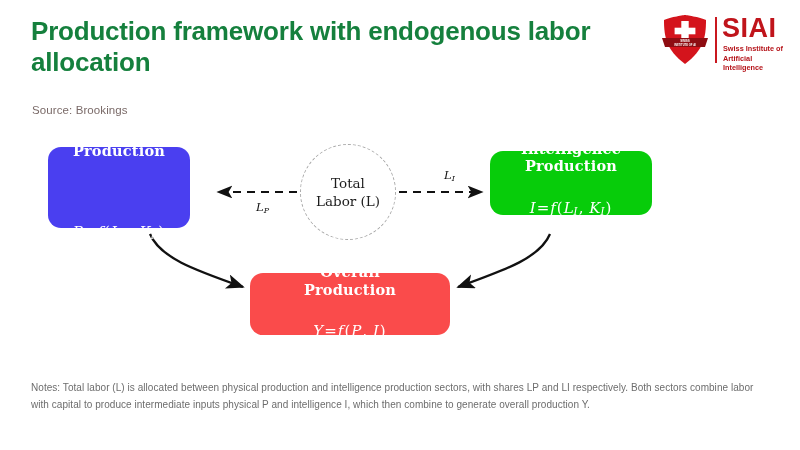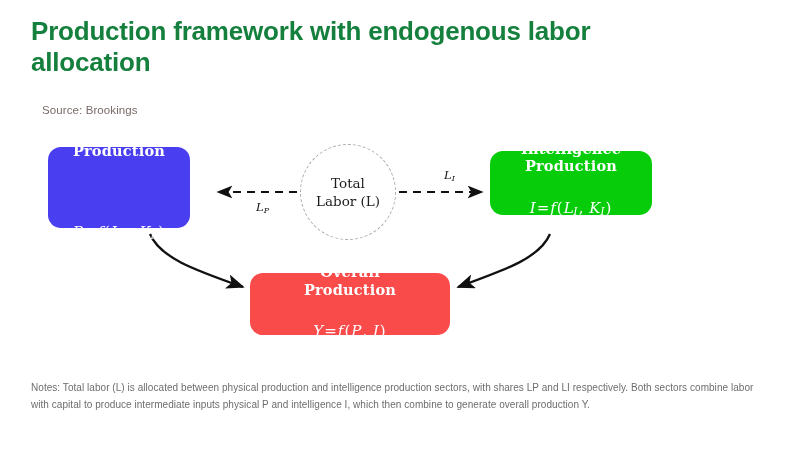--- a/index.html
+++ b/index.html
@@ -34,21 +34,20 @@
     color: #15803d;
     letter-spacing: -0.2px;
   }
   #source-line {
     position: absolute;
     left: 32px;
     top: 104px;
     font-size: 11.5px;
     color: #7a6a68;
     letter-spacing: 0.1px;
-    margin-left: 10px;
   }
 
   
   #logo {
     position: absolute;
     left: 660px;
     top: 14px;
     width: 128px;
     height: 52px;
   }
@@ -194,20 +193,35 @@
     letter-spacing: 0.05px;
   }
 </style>
 </head>
 <body>
 
 <div id="header">
   <div id="page-title">Production framework with endogenous labor allocation</div>
   <div id="source-line">Source: Brookings</div>
 
+  <div id="logo">
+    <div id="logo-shield">
+      <svg width="50" height="52" viewBox="0 0 50 52">
+        <path d="M25 1 C25 1 40 3 46 6 C46 22 44 36 25 50 C6 36 4 22 4 6 C10 3 25 1 25 1 Z" fill="#d4141c"></path>
+        <rect x="21.3" y="7" width="7.4" height="20" fill="#ffffff"></rect>
+        <rect x="14.6" y="13.7" width="20.8" height="6.6" fill="#ffffff"></rect>
+        <path d="M2 24 L48 24 L45 33 L5 33 Z" fill="#8e0d12"></path>
+        <text x="25" y="28.2" fill="#ffffff" font-family="'Liberation Sans',sans-serif" font-size="3" font-weight="700" text-anchor="middle">SWISS</text>
+        <text x="25" y="31.6" fill="#ffffff" font-family="'Liberation Sans',sans-serif" font-size="2.7" font-weight="700" text-anchor="middle">INSTITUTE OF AI</text>
+      </svg>
+    </div>
+    <div id="logo-divider"></div>
+    <div id="logo-wordmark">SIAI</div>
+    <div id="logo-tagline">Swiss Institute of Artificial Intelligence</div>
+  </div>
 </div>
 
 <div id="diagram">
 
   <svg id="diagram-svg" width="800" height="240">
     <defs>
       <marker id="arrowSolid" markerWidth="9" markerHeight="9" refX="7.2" refY="3.2" orient="auto" markerUnits="strokeWidth">
         <path d="M0,0 L8,3.2 L0,6.4 L1.9,3.2 Z" fill="#111111"></path>
       </marker>
       <marker id="arrowDash" markerWidth="9" markerHeight="9" refX="7.2" refY="3.2" orient="auto" markerUnits="strokeWidth">

